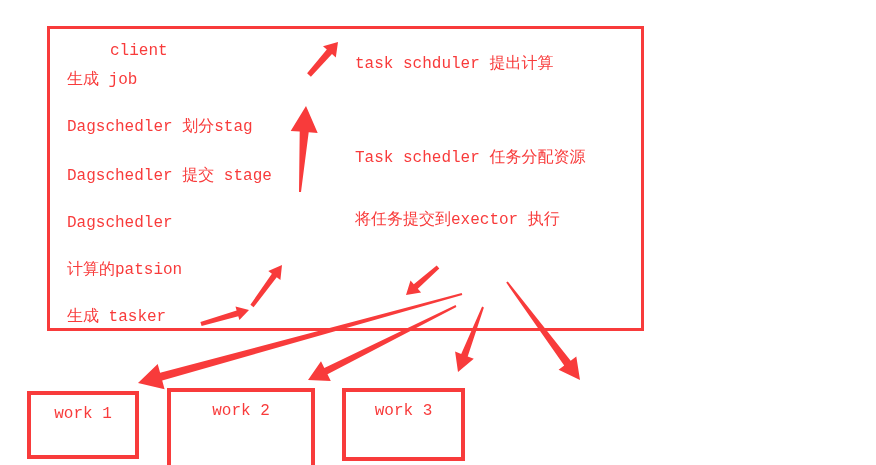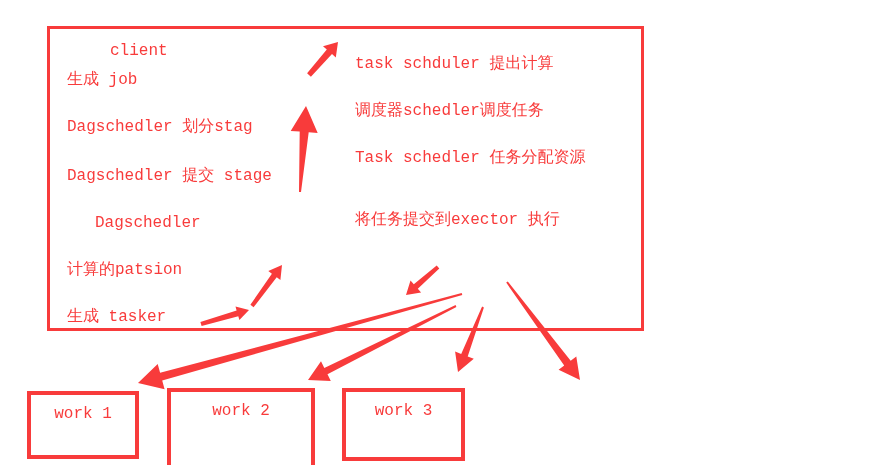--- a/index.html
+++ b/index.html
@@ -55,26 +55,25 @@
 <body>
 
 <div class="canvas">
 
   <div class="big-box"></div>
 
   <div class="line" style="left:110px; top:41px;">client</div>
   <div class="line" style="left:67px;  top:70px;">生成 job</div>
   <div class="line" style="left:67px;  top:117px;">Dagschedler 划分stag</div>
   <div class="line" style="left:67px;  top:166px;">Dagschedler 提交 stage</div>
-  <div class="line" style="left:67px;  top:213px;margin-left:28px;">Dagschedler</div>
+  <div class="line" style="left:67px;  top:213px;">Dagschedler</div>
   <div class="line" style="left:67px;  top:260px;">计算的patsion</div>
   <div class="line" style="left:67px;  top:307px;">生成 tasker</div>
 
   <div class="line" style="left:355px; top:54px;">task schduler 提出计算</div>
-  <div class="line" style="left:355px; top:101px;">调度器schedler调度任务</div>
   <div class="line" style="left:355px; top:148px;">Task schedler 任务分配资源</div>
   <div class="line" style="left:355px; top:210px;">将任务提交到exector 执行</div>
 
   <div class="worker-box" style="left:27px;  top:391px; width:112px; height:68px;">
     <span>work 1</span>
   </div>
   <div class="worker-box" style="left:167px; top:388px; width:148px; height:82px;">
     <span>work 2</span>
   </div>
   <div class="worker-box" style="left:342px; top:388px; width:123px; height:73px;font-family:Liberation Mono, monospace;">

